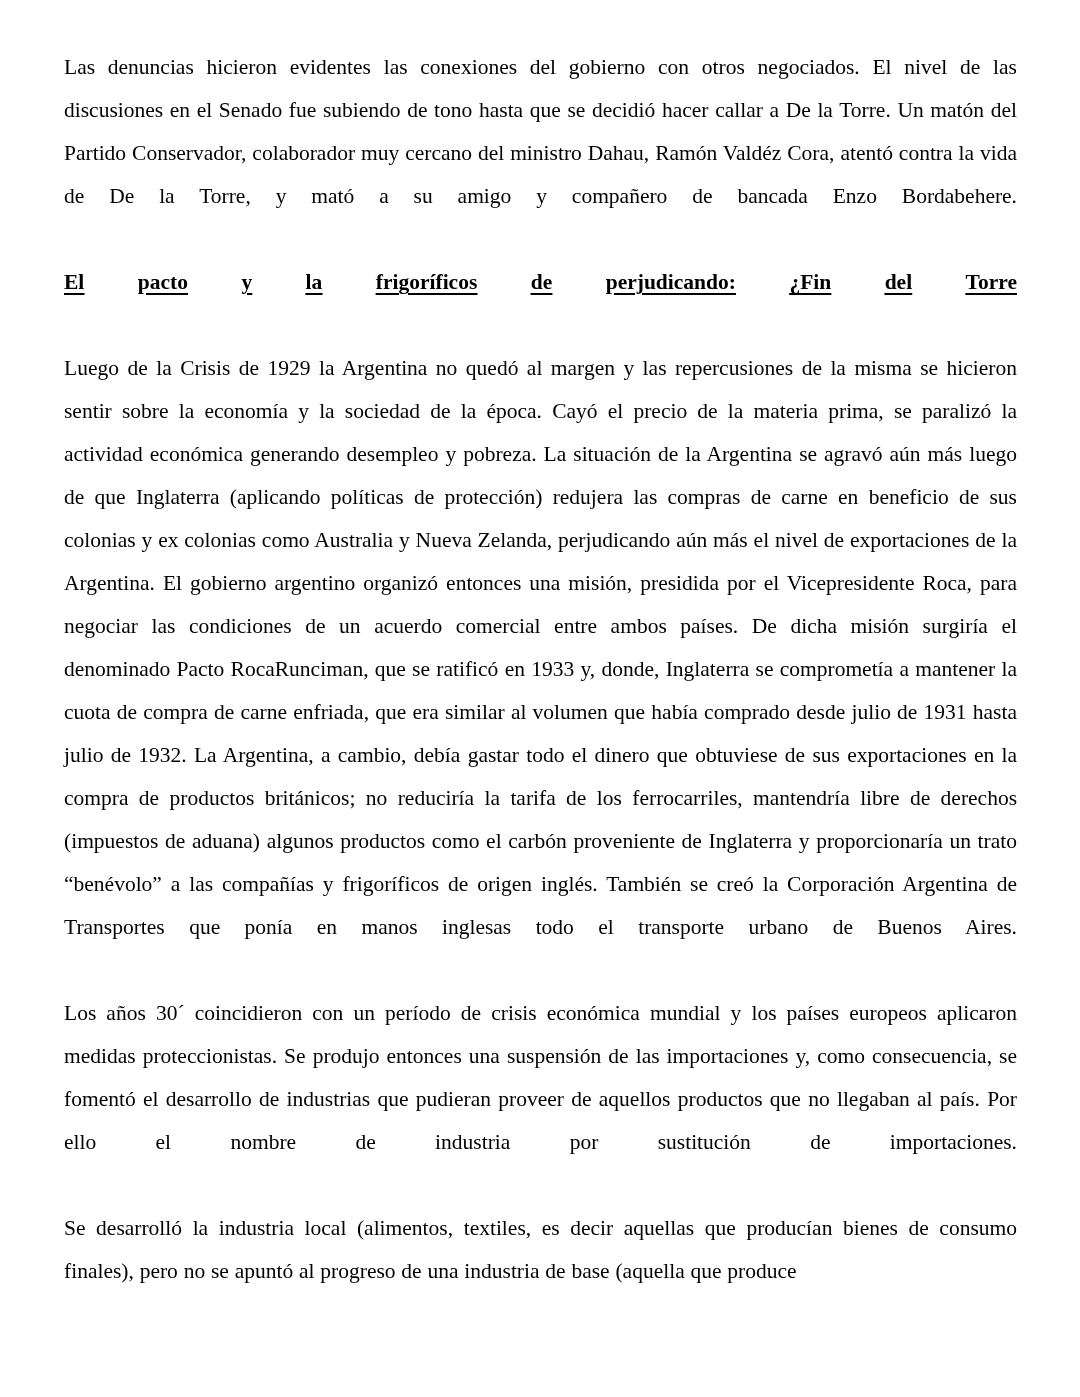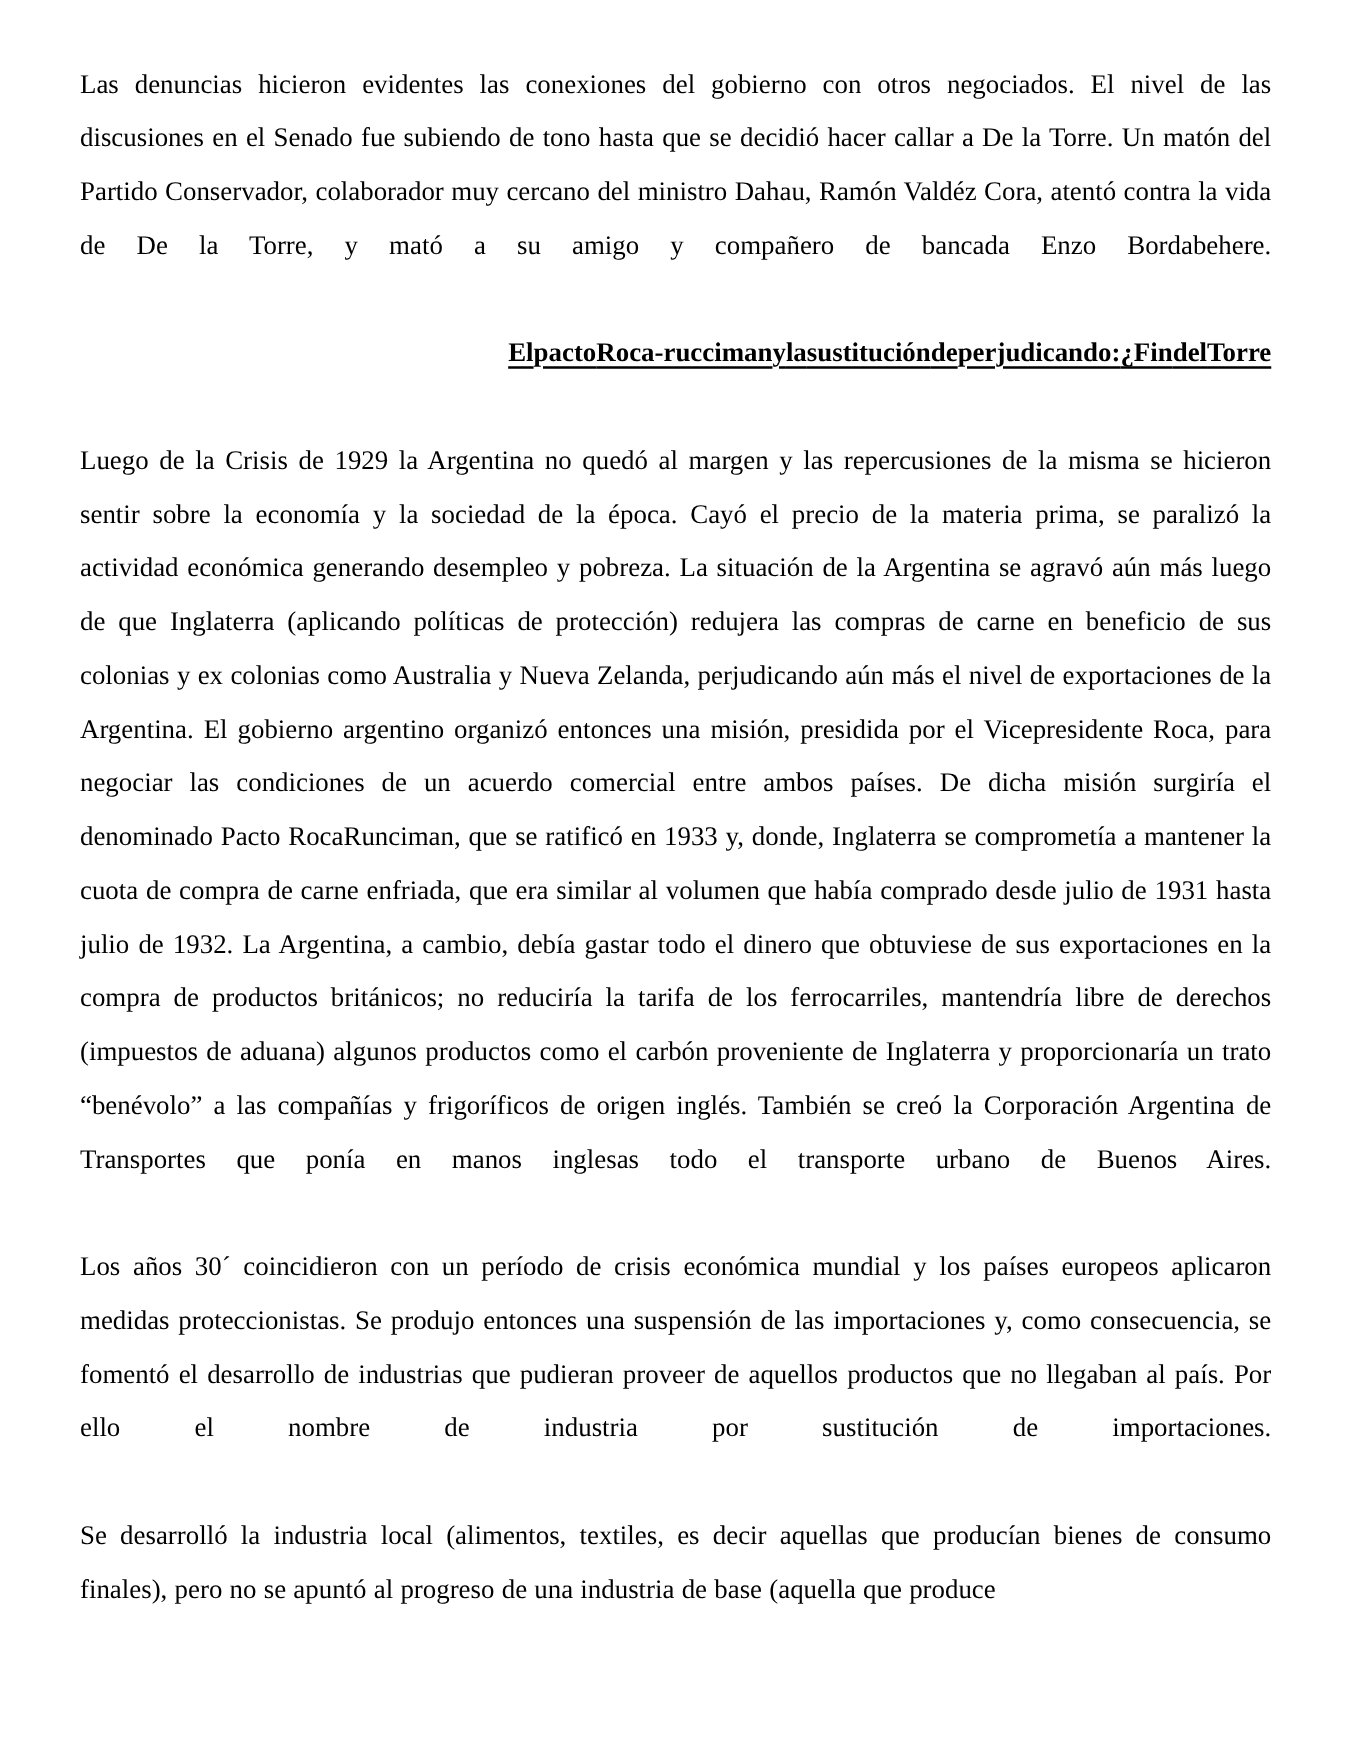--- a/index.html
+++ b/index.html
@@ -61,22 +61,23 @@
     text-align: justify;
     text-justify: inter-word;
   }
   .heading:after {
     content: "";
     display: inline-block;
     width: 100%;
   }
   .heading-l1 {
     display: flex;
-    justify-content: flex-end;
+    justify-content: space-between;
     width: 100%;
+    text-decoration: underline;
     text-underline-offset: 4px;
     text-decoration-thickness: 1.6px;
   }
   .heading-l2 {
     display: block;
     text-decoration: underline;
     text-underline-offset: 4px;
     text-decoration-thickness: 1.6px;
     width: max-content;
   }
@@ -87,24 +88,23 @@
 
 <div class="page">
   <div class="content">
 
     <p class="para">Las denuncias hicieron evidentes las conexiones del gobierno con otros negociados. El nivel de las discusiones en el Senado fue subiendo de tono hasta que se decidió hacer callar a De la Torre. Un matón del Partido Conservador, colaborador muy cercano del ministro Dahau, Ramón Valdéz Cora, atentó contra la vida de De la Torre, y mató a su amigo y compañero de bancada Enzo Bordabehere.</p>
 
     <div class="heading">
       <span class="heading-l1">
         <span class="hw">El</span>
         <span class="hw">pacto</span>
-        <span class="hw">Roca-rucciman</span>
         <span class="hw">y</span>
         <span class="hw">la</span>
-        <span class="hw">sustitución</span>
+        <span class="hw">frigoríficos</span>
         <span class="hw">de</span>
         <span class="hw">perjudicando:</span>
         <span class="hw">¿Fin</span>
         <span class="hw">del</span>
         <span class="hw">Torre</span>
       </span>
     </div>
 
     <p class="para">Luego de la Crisis de 1929 la Argentina no quedó al margen y las repercusiones de la misma se hicieron sentir sobre la economía y la sociedad de la época. Cayó el precio de la materia prima, se paralizó la actividad económica generando desempleo y pobreza. La situación de la Argentina se agravó aún más luego de que Inglaterra (aplicando políticas de protección) redujera las compras de carne en beneficio de sus colonias y ex colonias como Australia y Nueva Zelanda, perjudicando aún más el nivel de exportaciones de la Argentina. El gobierno argentino organizó entonces una misión, presidida por el Vicepresidente Roca, para negociar las condiciones de un acuerdo comercial entre ambos países. De dicha misión surgiría el denominado Pacto RocaRunciman, que se ratificó en 1933 y, donde, Inglaterra se comprometía a mantener la cuota de compra de carne enfriada, que era similar al volumen que había comprado desde julio de 1931 hasta julio de 1932. La Argentina, a cambio, debía gastar todo el dinero que obtuviese de sus exportaciones en la compra de productos británicos; no reduciría la tarifa de los ferrocarriles, mantendría libre de derechos (impuestos de aduana) algunos productos como el carbón proveniente de Inglaterra y proporcionaría un trato “benévolo” a las compañías y frigoríficos de origen inglés. También se creó la Corporación Argentina de Transportes que ponía en manos inglesas todo el transporte urbano de Buenos Aires.</p>
 

